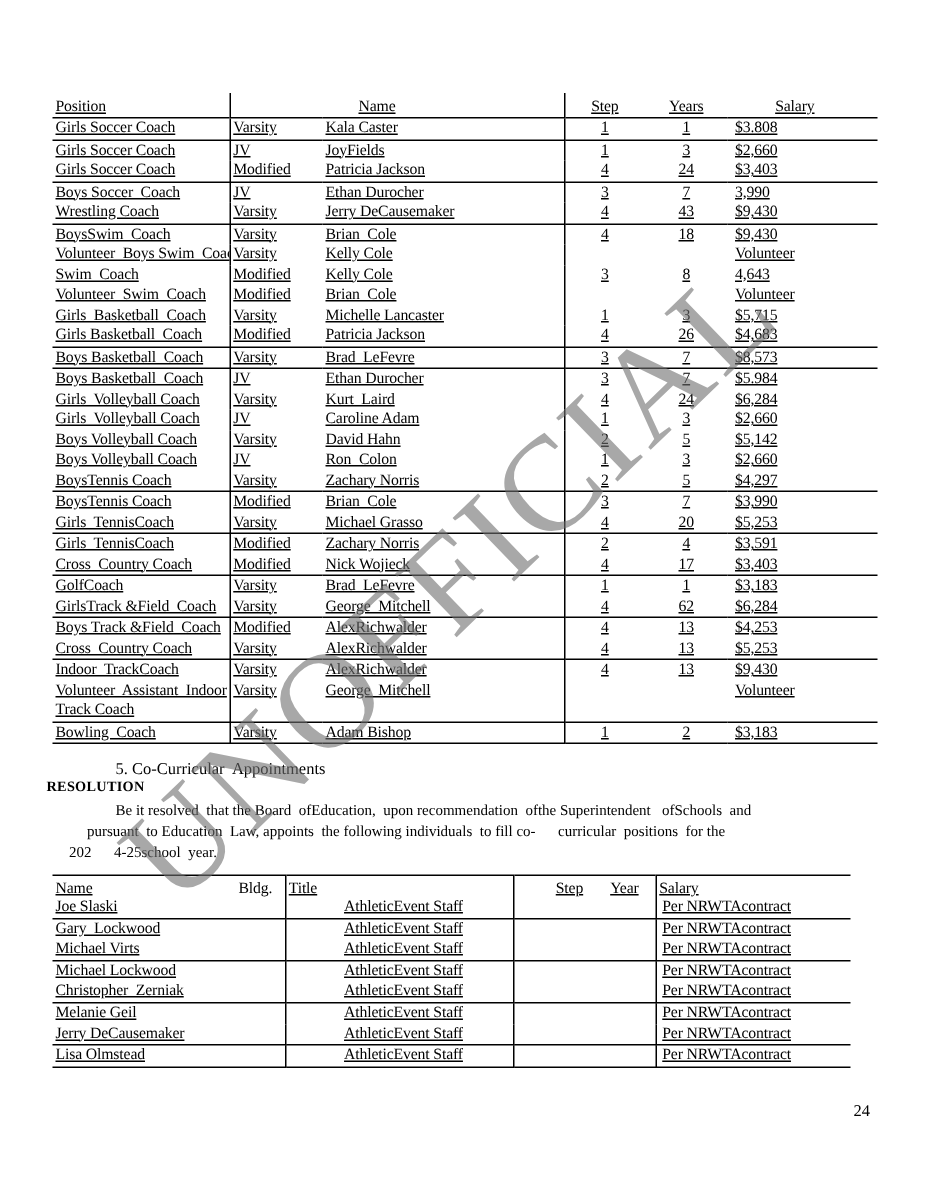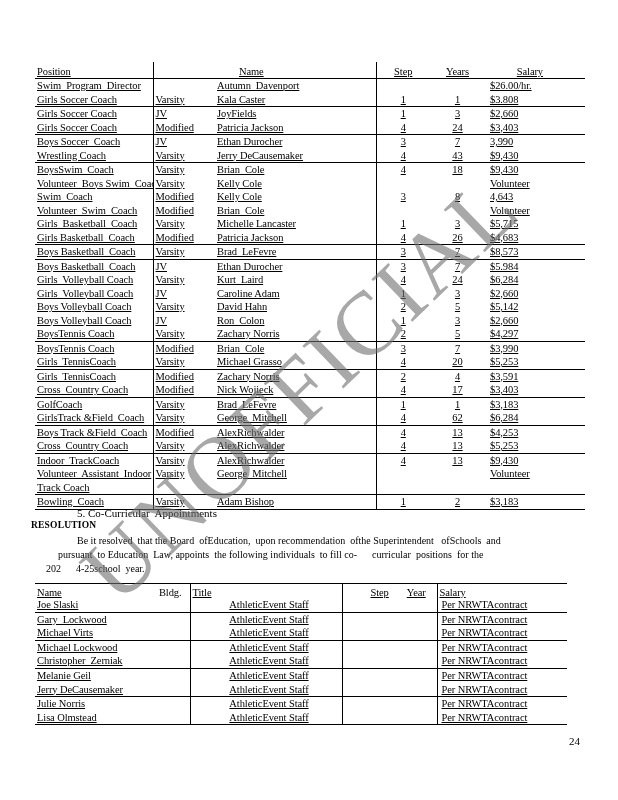--- a/index.html
+++ b/index.html
@@ -95,28 +95,20 @@
       <tr>
         <th class="c-position">Position</th>
         <th class="c-level"></th>
         <th class="c-name">Name</th>
         <th class="c-step">Step</th>
         <th class="c-years">Years</th>
         <th class="c-salary">Salary</th>
       </tr>
     </thead>
     <tbody>
-        <tr>
-          <td class="c-position">Swim  Program  Director</td>
-          <td class="c-level"></td>
-          <td class="c-name">Autumn  Davenport</td>
-          <td class="c-step"></td>
-          <td class="c-years"></td>
-          <td class="c-salary">$26.00/hr.</td>
-        </tr>
         <tr class="group-end">
           <td class="c-position">Girls Soccer Coach</td>
           <td class="c-level">Varsity</td>
           <td class="c-name">Kala Caster</td>
           <td class="c-step">1</td>
           <td class="c-years">1</td>
           <td class="c-salary">$3.808</td>
         </tr>
         <tr>
           <td class="c-position">Girls Soccer Coach</td>
@@ -403,26 +395,20 @@
           <td class="c-title">AthleticEvent Staff</td>
           <td class="c-step_year"></td>
           <td class="c-salary">Per NRWTAcontract</td>
         </tr>
         <tr class="group-end">
           <td class="c-name">Jerry DeCausemaker</td>
           <td class="c-title">AthleticEvent Staff</td>
           <td class="c-step_year"></td>
           <td class="c-salary">Per NRWTAcontract</td>
         </tr>
-        <tr>
-          <td class="c-name">Julie Norris</td>
-          <td class="c-title">AthleticEvent Staff</td>
-          <td class="c-step_year"></td>
-          <td class="c-salary">Per NRWTAcontract</td>
-        </tr>
         <tr class="group-end">
           <td class="c-name">Lisa Olmstead</td>
           <td class="c-title">AthleticEvent Staff</td>
           <td class="c-step_year"></td>
           <td class="c-salary">Per NRWTAcontract</td>
         </tr>
       </tbody>
   </table>
 
   <div class="page-number">24</div>

